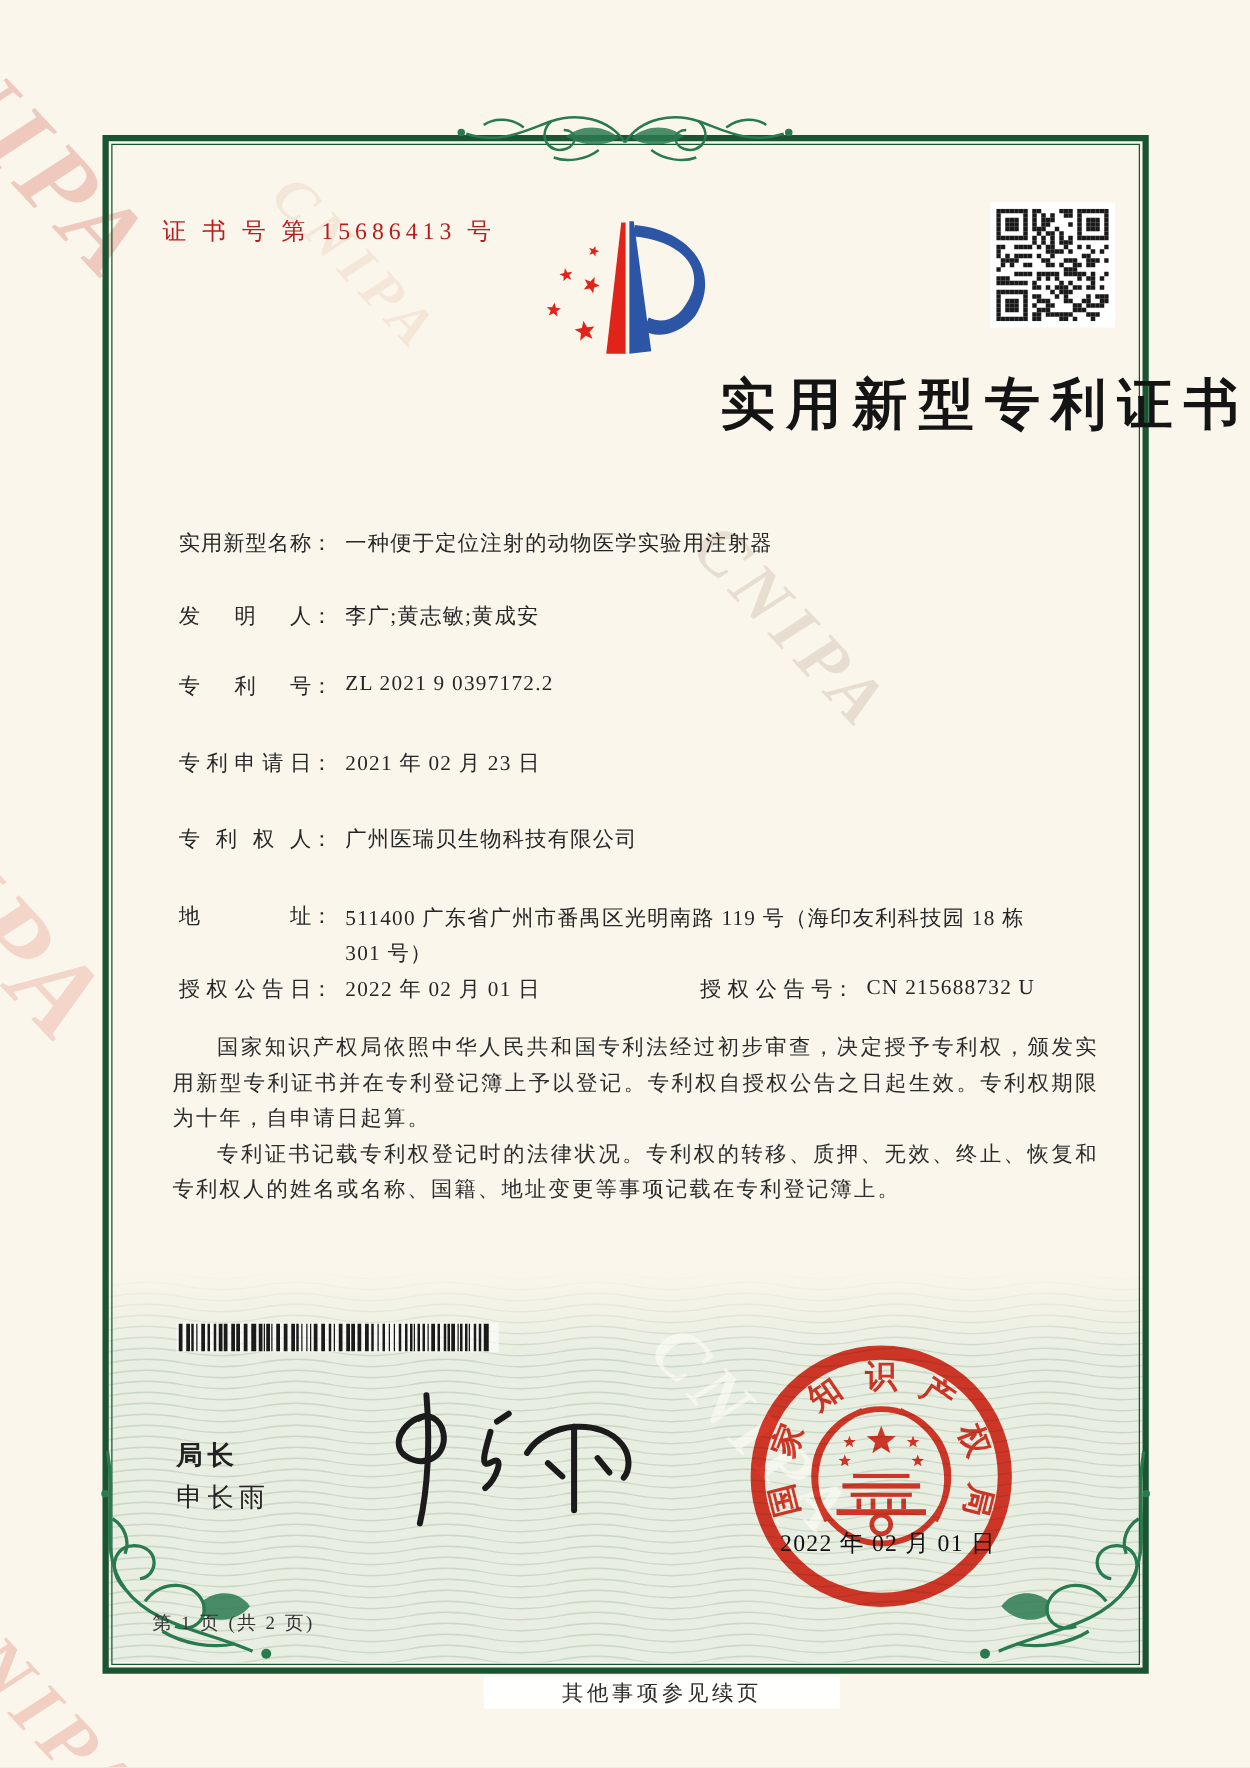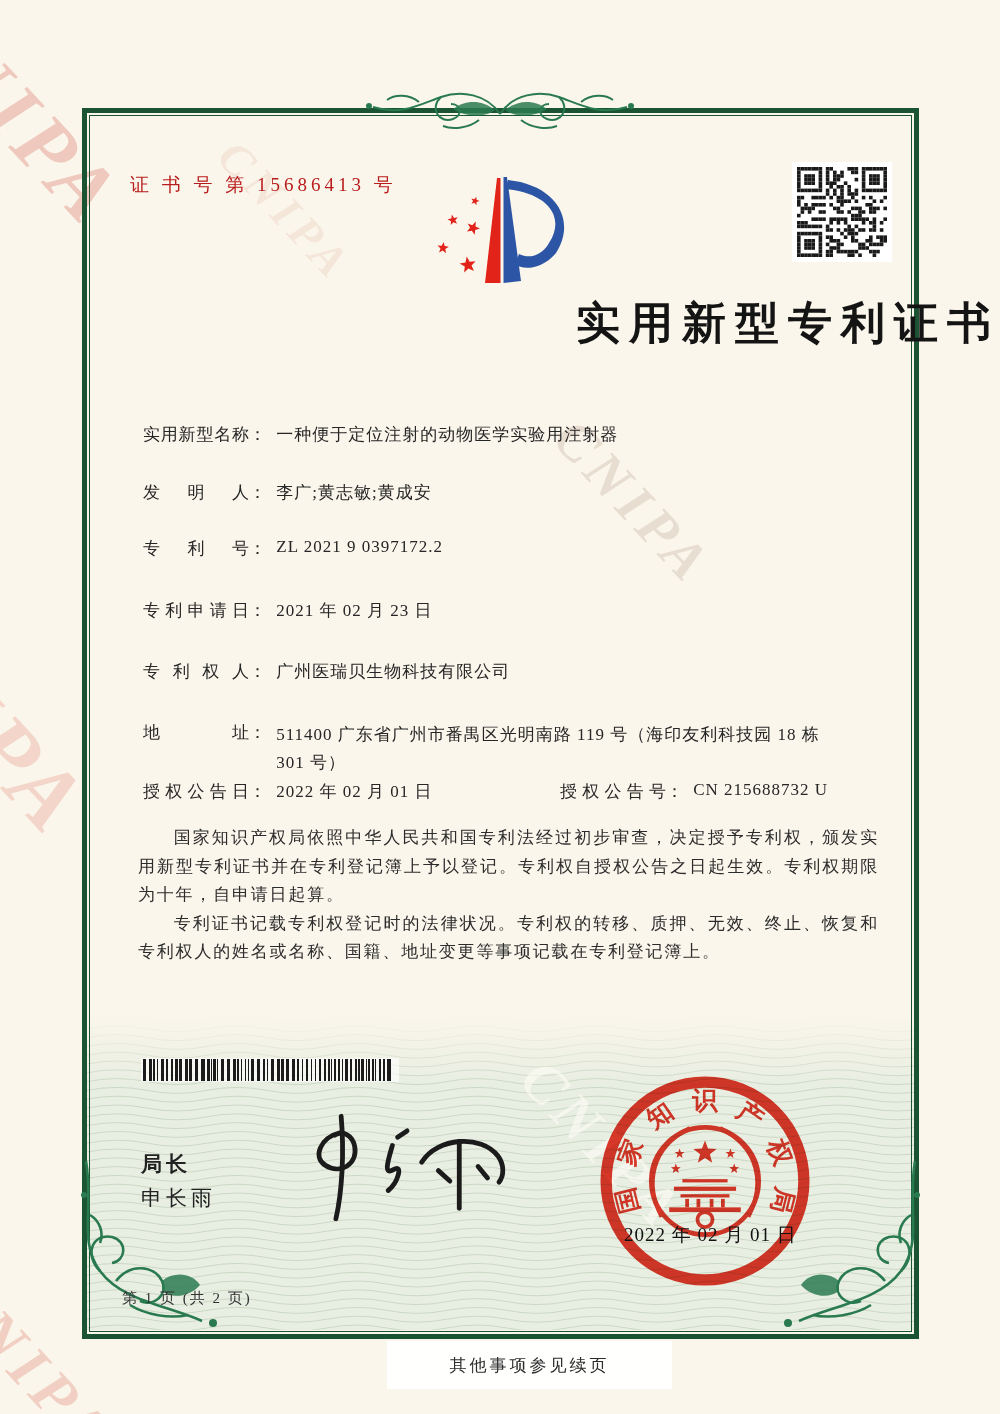--- a/index.html
+++ b/index.html
@@ -44,21 +44,21 @@
   .paras p{margin:0;text-indent:2.1em;}
   
   .barcode{position:absolute;left:141px;top:1058px;z-index:4;}
   .officer-title{position:absolute;left:141px;top:1150px;font-size:21px;letter-spacing:4px;z-index:4;font-weight:bold;}
   .officer-name{position:absolute;left:141px;top:1184px;font-size:21px;letter-spacing:4px;z-index:4;}
   .signature{position:absolute;left:292px;top:1110px;z-index:4;}
   .seal{position:absolute;left:592px;top:1068px;z-index:5;mix-blend-mode:multiply;opacity:.93;}
   .seal-date{position:absolute;left:624px;top:1222px;font-size:19px;letter-spacing:1px;color:#111;z-index:6;white-space:nowrap;}
   .page-info{position:absolute;left:82px;top:1289px;width:718px;text-align:left;
              font-size:15px;letter-spacing:2px;color:#333;z-index:4;margin-left:40px;}
-  .cont-note{position:absolute;left:387px;top:1341px;width:285px;height:48px;z-index:4;
+  .cont-note{position:absolute;left:387px;top:1341px;width:285px;height:26px;z-index:4;
              background:rgba(255,255,255,.92);display:flex;align-items:center;justify-content:center;
              font-size:17px;letter-spacing:3px;color:#2c2c2c;}
 </style>
 </head>
 <body>
 
 <div class="paper">
 
   <div class="wm wmA">CNIPA</div>
   <div class="wm wmB">CNIPA</div>

